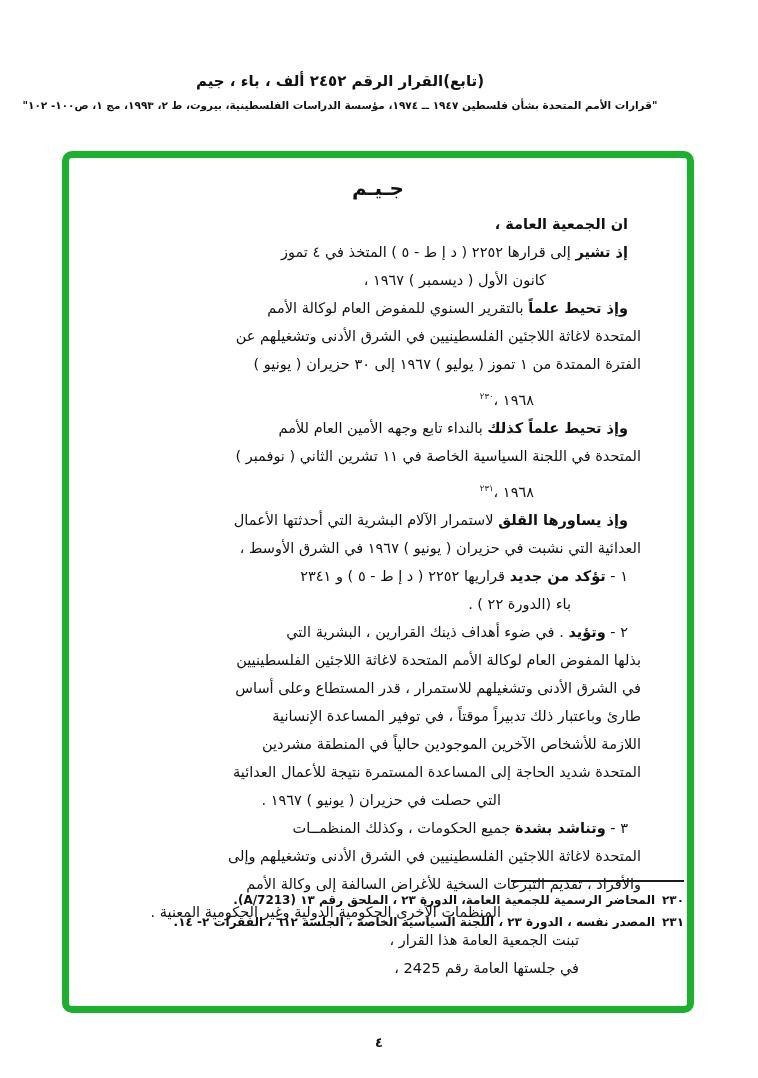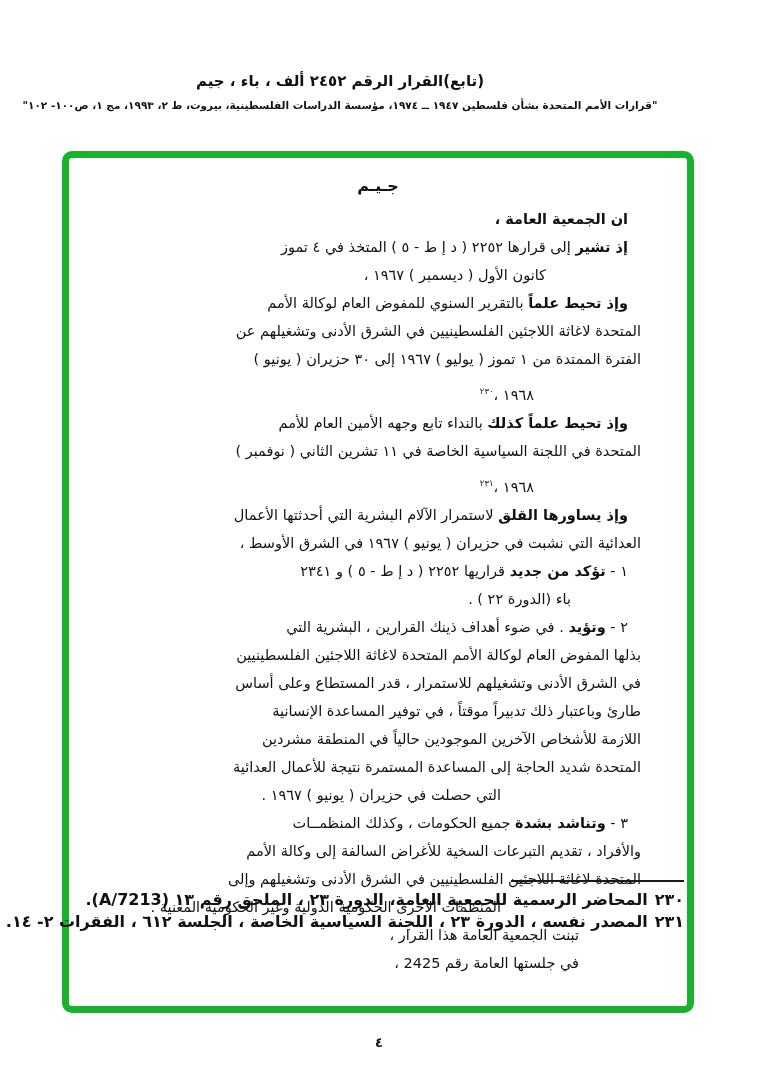--- a/index.html
+++ b/index.html
@@ -12,36 +12,36 @@
   .doc-title{font-size:15px;font-weight:bold;letter-spacing:0;}
   .doc-source{font-size:10.5px;font-weight:bold;margin-top:9px;}
   
   .green-box{
     position:absolute;left:62px;top:151px;width:632px;height:862px;
     border:7px solid #1ab22c;border-radius:10px;box-sizing:border-box;
     background:#fff;
   }
   .box-inner{position:absolute;inset:0;direction:rtl;}
   .section-heading{
-    text-align:center;font-size:16px;font-weight:bold;margin-top:18px;
+    text-align:center;font-size:20px;font-weight:bold;margin-top:18px;
   }
   .body-lines{margin:8px 46px 0 40px;font-size:14.5px;line-height:24px;}
   .line{text-align:right;white-space:nowrap;}
   .line .b,.bold-line{font-weight:bold;text-align:right;}
   .line sup{font-size:8.5px;vertical-align:6px;letter-spacing:0;}
   .ind{padding-right:13px;}
   .off63{padding-right:62px;}
   .off70{padding-right:70px;}
   .off95{padding-right:95px;}
   .off108{padding-right:107px;margin-top:8px;}
   .off140{padding-right:140px;}
   
   .footnotes{position:absolute;top:722px;right:3px;left:30px;direction:rtl;}
   .fn-rule{width:173px;height:2px;background:#1a1a1a;margin-bottom:7px;}
-  .footnote{font-size:16px;font-weight:bold;line-height:22px;text-align:right;white-space:nowrap;}
+  .footnote{font-size:12px;font-weight:bold;line-height:22px;text-align:right;white-space:nowrap;}
   .footnote .fn-num{margin-left:7px;}
   
   .page-number{
     position:absolute;top:1035px;left:0;width:758px;text-align:center;
     font-size:13px;font-weight:bold;
   }
 </style>
 </head>
 <body>
 
@@ -71,22 +71,22 @@
       <div class="line ind"><span class="pre">١ - </span><span class="b">تؤكد من جديد</span><span> قراريها ٢٢٥٢ ( د إ ط - ٥ ) و ٢٣٤١</span><sup></sup></div>
       <div class="line off70"><span class="pre"></span><span class="b"></span><span>باء (الدورة ٢٢ ) .</span><sup></sup></div>
       <div class="line ind"><span class="pre">٢ - </span><span class="b">وتؤيد</span><span> . في ضوء أهداف ذينك القرارين ، البشرية التي</span><sup></sup></div>
       <div class="line"><span class="pre"></span><span class="b"></span><span>بذلها المفوض العام لوكالة الأمم المتحدة لاغاثة اللاجئين الفلسطينيين</span><sup></sup></div>
       <div class="line"><span class="pre"></span><span class="b"></span><span>في الشرق الأدنى وتشغيلهم للاستمرار ، قدر المستطاع وعلى أساس</span><sup></sup></div>
       <div class="line"><span class="pre"></span><span class="b"></span><span>طارئ وباعتبار ذلك تدبيراً موقتاً ، في توفير المساعدة الإنسانية</span><sup></sup></div>
       <div class="line"><span class="pre"></span><span class="b"></span><span>اللازمة للأشخاص الآخرين الموجودين حالياً في المنطقة مشردين</span><sup></sup></div>
       <div class="line"><span class="pre"></span><span class="b"></span><span>المتحدة شديد الحاجة إلى المساعدة المستمرة نتيجة للأعمال العدائية</span><sup></sup></div>
       <div class="line off140"><span class="pre"></span><span class="b"></span><span>التي حصلت في حزيران ( يونيو ) ١٩٦٧ .</span><sup></sup></div>
       <div class="line ind"><span class="pre">٣ - </span><span class="b">وتناشد بشدة</span><span> جميع الحكومات ، وكذلك المنظمــات</span><sup></sup></div>
+      <div class="line"><span class="pre"></span><span class="b"></span><span>المتحدة لاغاثة اللاجئين الفلسطينيين في الشرق الأدنى وتشغيلهم وإلى</span><sup></sup></div>
       <div class="line"><span class="pre"></span><span class="b"></span><span>والأفراد ، تقديم التبرعات السخية للأغراض السالفة إلى وكالة الأمم</span><sup></sup></div>
-      <div class="line"><span class="pre"></span><span class="b"></span><span>المتحدة لاغاثة اللاجئين الفلسطينيين في الشرق الأدنى وتشغيلهم وإلى</span><sup></sup></div>
       <div class="line off140"><span class="pre"></span><span class="b"></span><span>المنظمات الأخرى الحكومية الدولية وغير الحكومية المعنية .</span><sup></sup></div>
       <div class="line off63"><span class="pre"></span><span class="b"></span><span>تبنت الجمعية العامة هذا القرار ،</span><sup></sup></div>
       <div class="line off63"><span class="pre"></span><span class="b"></span><span>في جلستها العامة رقم 2425 ،</span><sup></sup></div>
     </div>
 
     <div class="footnotes">
       <div class="fn-rule"></div>
       <div class="footnote"><span class="fn-num">٢٣٠</span><span>المحاضر الرسمية للجمعية العامة، الدورة ٢٣ ، الملحق رقم ١٣ (A/7213).</span></div>
       <div class="footnote"><span class="fn-num">٢٣١</span><span>المصدر نفسه ، الدورة ٢٣ ، اللجنة السياسية الخاصة ، الجلسة ٦١٢ ، الفقرات ٢- ١٤.</span></div>
     </div>

